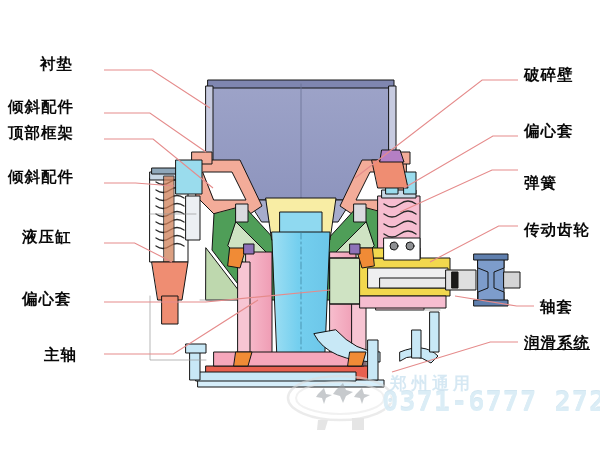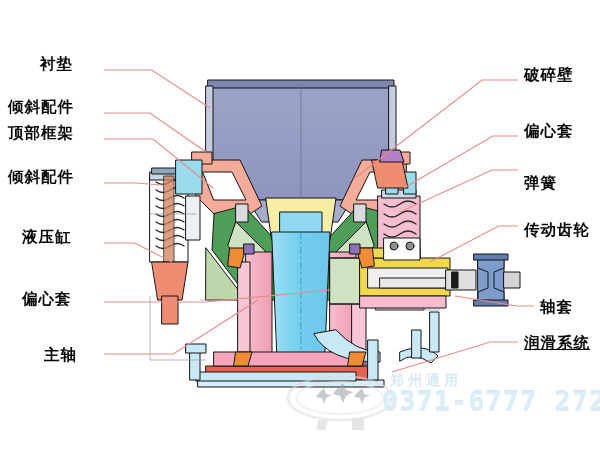--- a/index.html
+++ b/index.html
@@ -20,21 +20,21 @@
 
   
   .wm{position:absolute;pointer-events:none;}
   .wm-num{position:absolute;left:382px;top:386px;
           font-size:27px;font-weight:700;letter-spacing:1px;
           color:#d8ecf6;
           font-family:"DejaVu Sans Mono","Liberation Mono",monospace;
           text-shadow:0 1px 0 #ffffff,0 -1px 0 #cfe4f0;
           opacity:.92;white-space:nowrap;}
   .wm-cn{position:absolute;left:390px;top:372px;
-         font-size:14px;font-weight:700;color:#cfe5f2;
+         font-size:17px;font-weight:700;color:#cfe5f2;
          letter-spacing:4px;opacity:.85;white-space:nowrap;}
 </style>
 </head>
 <body>
 
 <div id="stage">
 
   <svg class="layer" viewBox="0 0 600 450">
     <defs>
       <linearGradient id="gHop" x1="0" y1="0" x2="0" y2="1">

